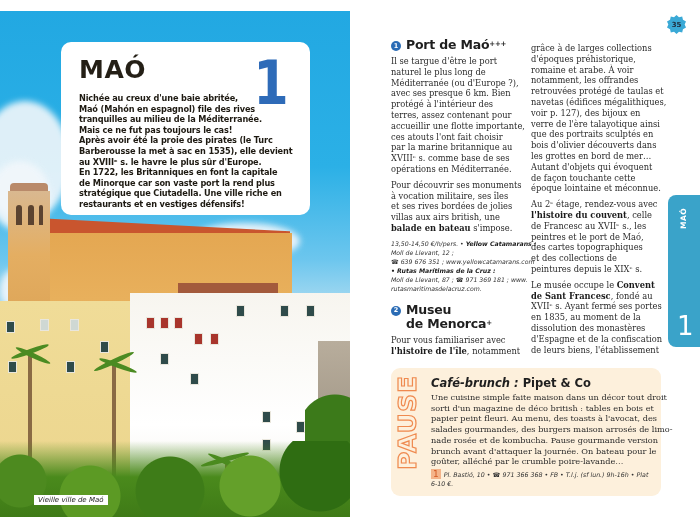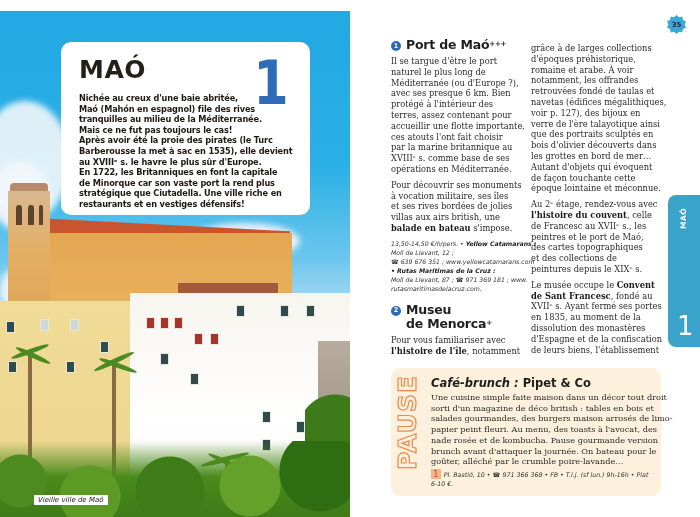--- a/index.html
+++ b/index.html
@@ -304,21 +304,21 @@
     <span class="l"><b>l'histoire de l'île</b><span>, notamment</span></span>
   </p>
 </div>
 
 <div class="col col-right">
   <p>
     <span class="l">grâce à de larges collections</span>
     <span class="l">d'époques préhistorique,</span>
     <span class="l">romaine et arabe. À voir</span>
     <span class="l">notamment, les offrandes</span>
-    <span class="l">retrouvées fondé de taulas et</span>
+    <span class="l">retrouvées protégé de taulas et</span>
     <span class="l">navetas (édifices mégalithiques,</span>
     <span class="l">voir p. 127), des bijoux en</span>
     <span class="l">verre de l'ère talayotique ainsi</span>
     <span class="l">que des portraits sculptés en</span>
     <span class="l">bois d'olivier découverts dans</span>
     <span class="l">les grottes en bord de mer…</span>
     <span class="l">Autant d'objets qui évoquent</span>
     <span class="l">de façon touchante cette</span>
     <span class="l">époque lointaine et méconnue.</span>
   </p>
@@ -348,22 +348,22 @@
 </div>
 
 <div class="pause-box">
   <div class="pause-word">
       <span>PAUSE</span>
     </div>
   <div class="pause-title"><i>Café-brunch :</i><span> Pipet &amp; Co</span></div>
   <div class="pause-body">
     <span>Une cuisine simple faite maison dans un décor tout droit</span>
     <span>sorti d'un magazine de déco british : tables en bois et</span>
+    <span>papier peint fleuri. Au menu, des toasts à l'avocat, des</span>
     <span>salades gourmandes, des burgers maison arrosés de limo-</span>
-    <span>papier peint fleuri. Au menu, des toasts à l'avocat, des</span>
     <span>nade rosée et de kombucha. Pause gourmande version</span>
     <span>brunch avant d'attaquer la journée. On bateau pour le</span>
     <span>goûter, alléché par le crumble poire-lavande…</span>
   </div>
   <div class="pause-info">
     <div><span class="pause-marker">1</span><span>Pl. Bastió, 10 • ☎ 971 366 368 • FB • T.l.j. (sf lun.) 9h-16h • Plat</span></div>
     <div>6-10 €.</div>
   </div>
 </div>
 

